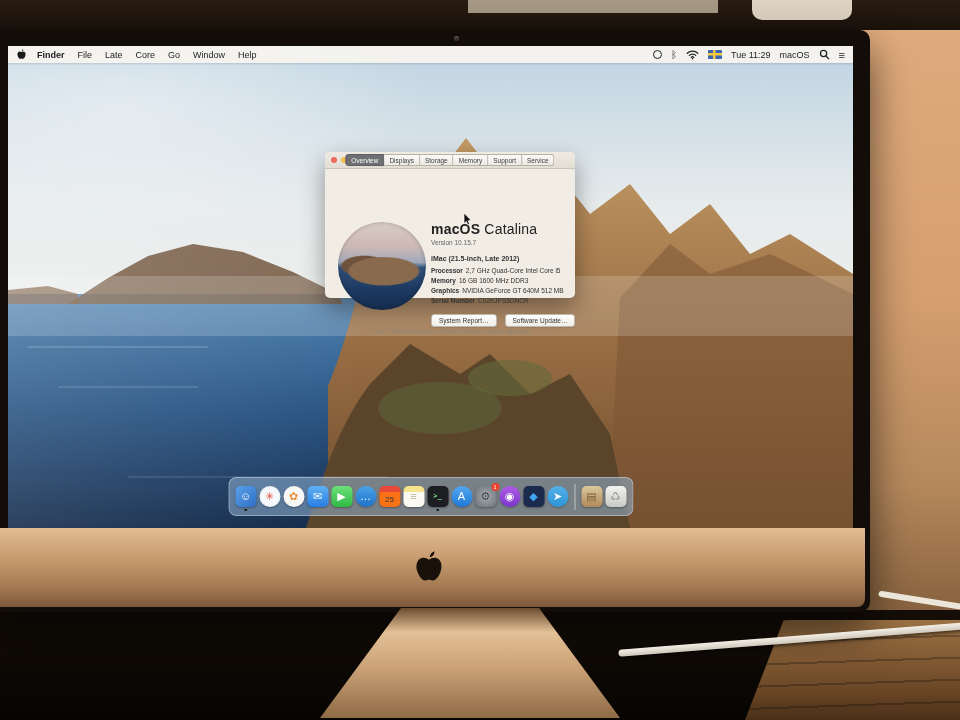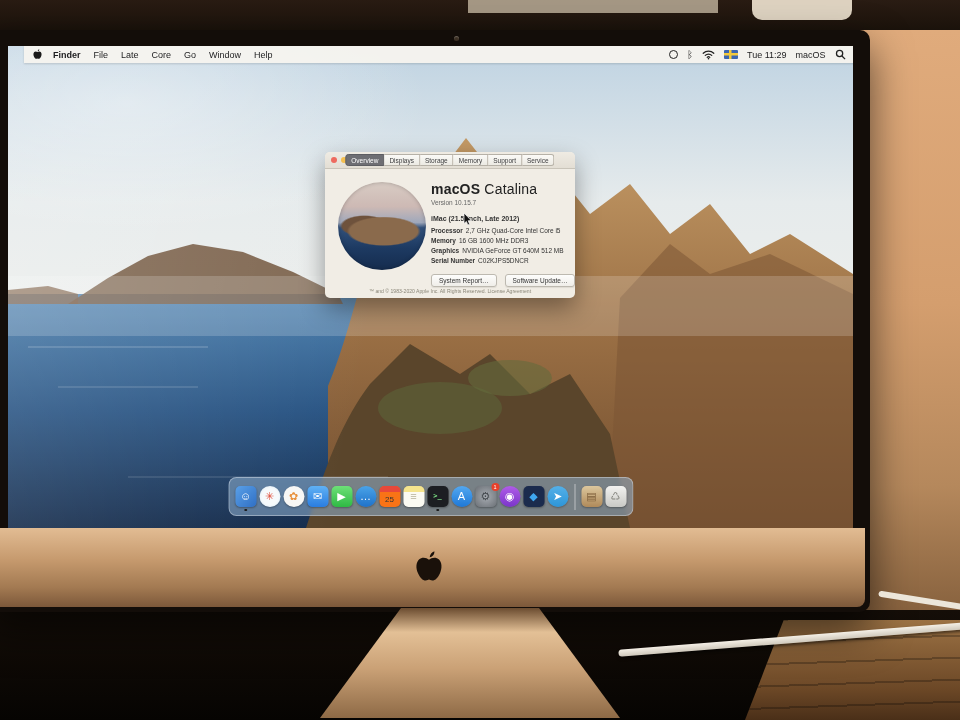--- a/index.html
+++ b/index.html
@@ -49,21 +49,21 @@
   .wallpaper { position:absolute; inset:0; }
   .glare { position:absolute; inset:0; pointer-events:none;
            background:
              radial-gradient(ellipse 60% 45% at 14% 12%, rgba(255,255,255,.38), transparent 60%),
              linear-gradient(102deg, rgba(255,255,255,.14), transparent 45%); }
 
   
   .menubar { position:absolute; left:0; top:0; width:100%; height:17px;
              background:rgba(246,244,239,.93); display:flex; align-items:center;
              padding:0 8px; font-size:9px; color:#1d1d1f; z-index:5;
-             box-shadow:0 1px 2px rgba(0,0,0,.15);margin-left:16px; }
+             box-shadow:0 1px 2px rgba(0,0,0,.15); }
   .menubar .apple-menu { width:11px; height:12px; color:#1a1a1a; margin-right:10px; display:flex; align-items:center; }
   .menu-items { display:flex; gap:13px; }
   .menu-item.bold { font-weight:bold; }
   .menubar-right { margin-left:auto; display:flex; align-items:center; gap:9px; }
   .mb-icon { display:inline-flex; align-items:center; justify-content:center; height:12px; color:#222; }
   .ring-icon { width:9px; height:9px; border:1.3px solid #222; border-radius:50%; }
   .bt-icon { font-size:10px; line-height:10px; }
   .flag-icon { width:14px; height:9px; border-radius:1px;
     background:
       linear-gradient(#f2c93d,#f2c93d) 4.5px 0/2.5px 100% no-repeat,
@@ -81,21 +81,21 @@
               display:flex; align-items:center; padding:0 6px; }
   .lights { display:flex; gap:4px; }
   .light { width:6px; height:6px; border-radius:50%; }
   .light.red { background:#ee6a5f; } .light.yellow { background:#f5bf4f; } .light.gray { background:#c8c5c0; }
   .tabs { position:absolute; left:50%; transform:translateX(-50%); display:flex; }
   .tab { font-size:6.5px; padding:1.5px 5px; border:1px solid #b6b1a7; border-left:none;
          background:linear-gradient(#fbfaf7,#eceae3); color:#3c3c3e; white-space:nowrap; }
   .tab:first-child { border-left:1px solid #b6b1a7; border-radius:3px 0 0 3px; }
   .tab:last-child { border-radius:0 3px 3px 0; }
   .tab.selected { background:#6e6e73; color:#fff; border-color:#5d5d62; }
-  .about-body { position:relative; height:128px; }
+  .about-body { position:relative; height:128px;margin-top:40px; }
   .island-thumb { position:absolute; left:13px; top:13px; width:88px; height:88px; border-radius:50%;
     background:
       radial-gradient(ellipse 70% 28% at 52% 56%, #8a6a4c 0 55%, transparent 60%),
       radial-gradient(ellipse 45% 20% at 30% 50%, #6e523c 0 55%, transparent 62%),
       linear-gradient(180deg,#d8ccc4 0%,#cdb9b4 28%,#9fa8bb 46%,#31507a 52%,#1d3a62 75%,#152c4e 100%);
     box-shadow:inset 0 0 4px rgba(0,0,0,.25); }
   .about-text { position:absolute; left:106px; top:12px; width:140px; }
   .os-title { font-size:14px; color:#222; letter-spacing:.2px; white-space:nowrap; }
   .os-title b { font-weight:bold; } .os-title span { font-weight:normal; }
   .version { font-size:6.5px; color:#666; margin-top:2px; }

